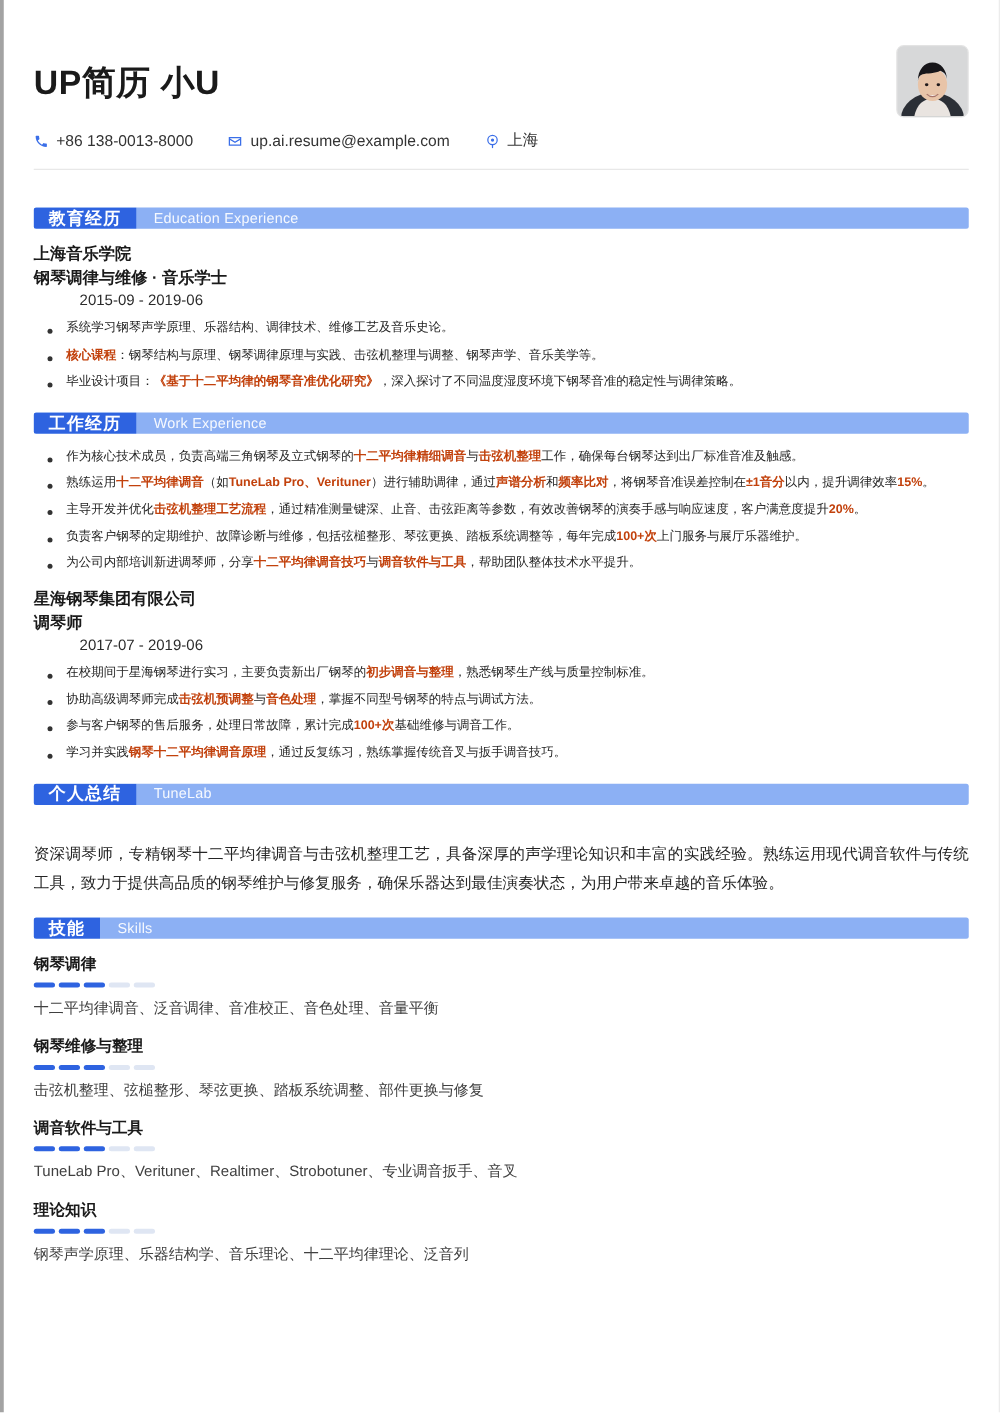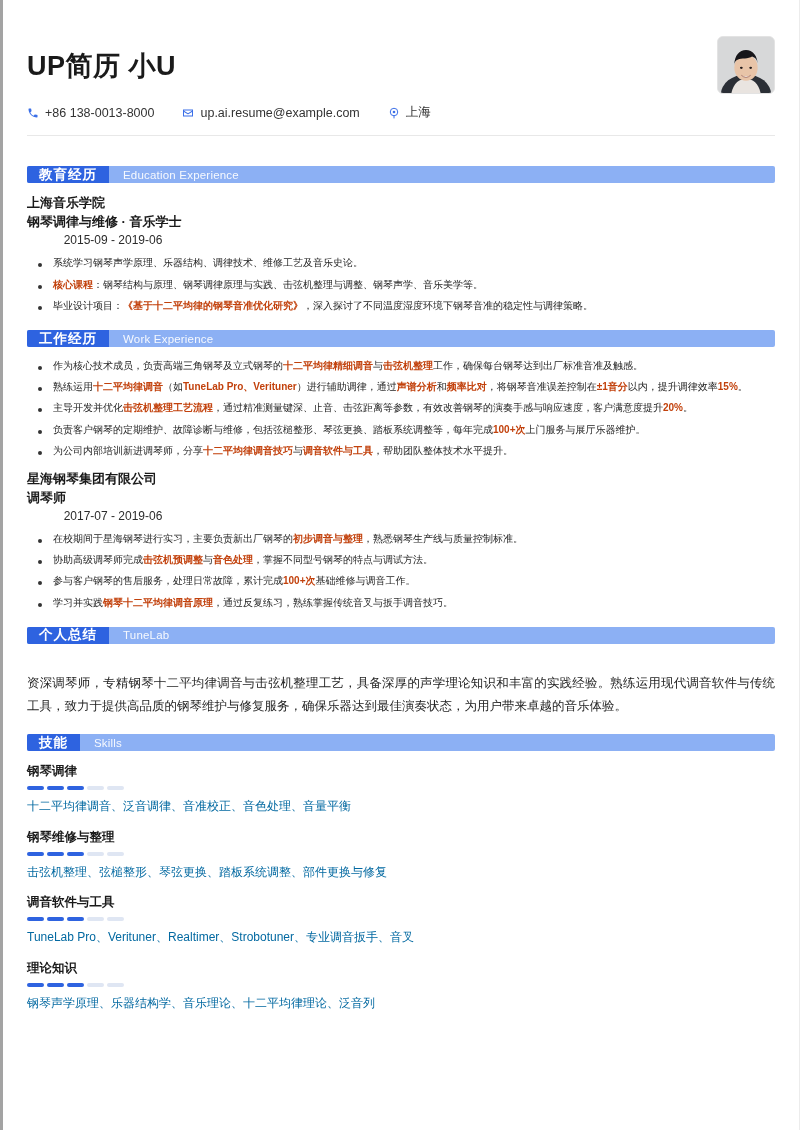--- a/index.html
+++ b/index.html
@@ -190,21 +190,21 @@
     width: 17px;
     height: 4px;
     border-radius: 2px;
     background: #dfe6f3;
   }
   .skill-meter i.on { background: #2e63e0; }
 
   .skill-desc {
     font-size: 12px;
     line-height: 1.55;
-    color: #0369a1;
+    color: #404040;
   }
 </style>
 </head>
 <body>
 
 <div class="page">
 
   <div class="header">
 
     <div class="name-line">UP简历 小U</div>

